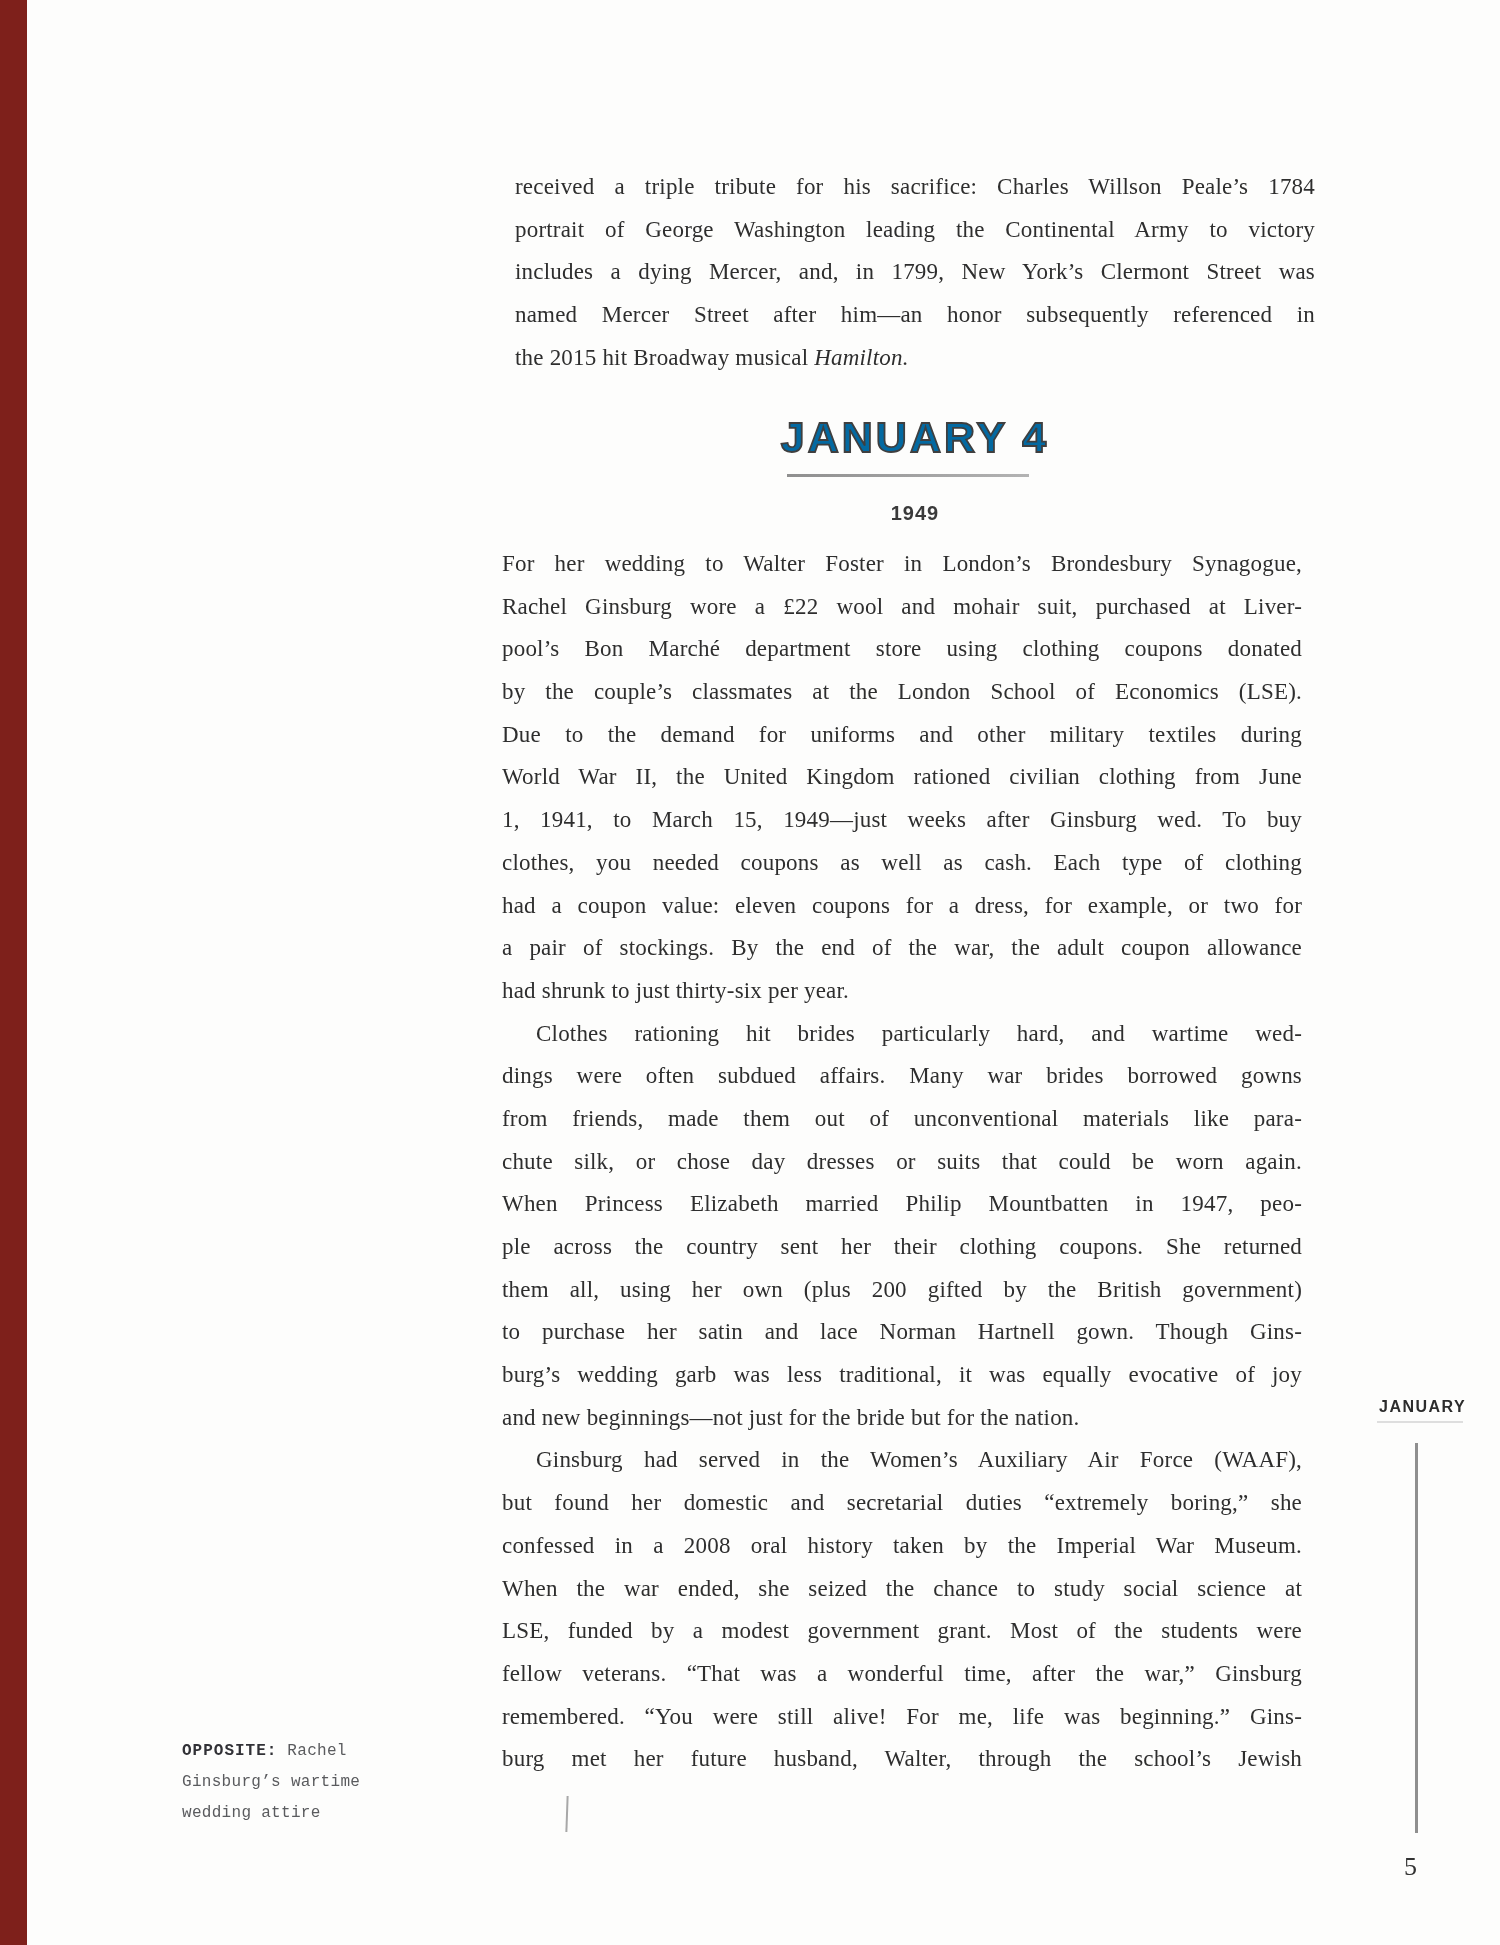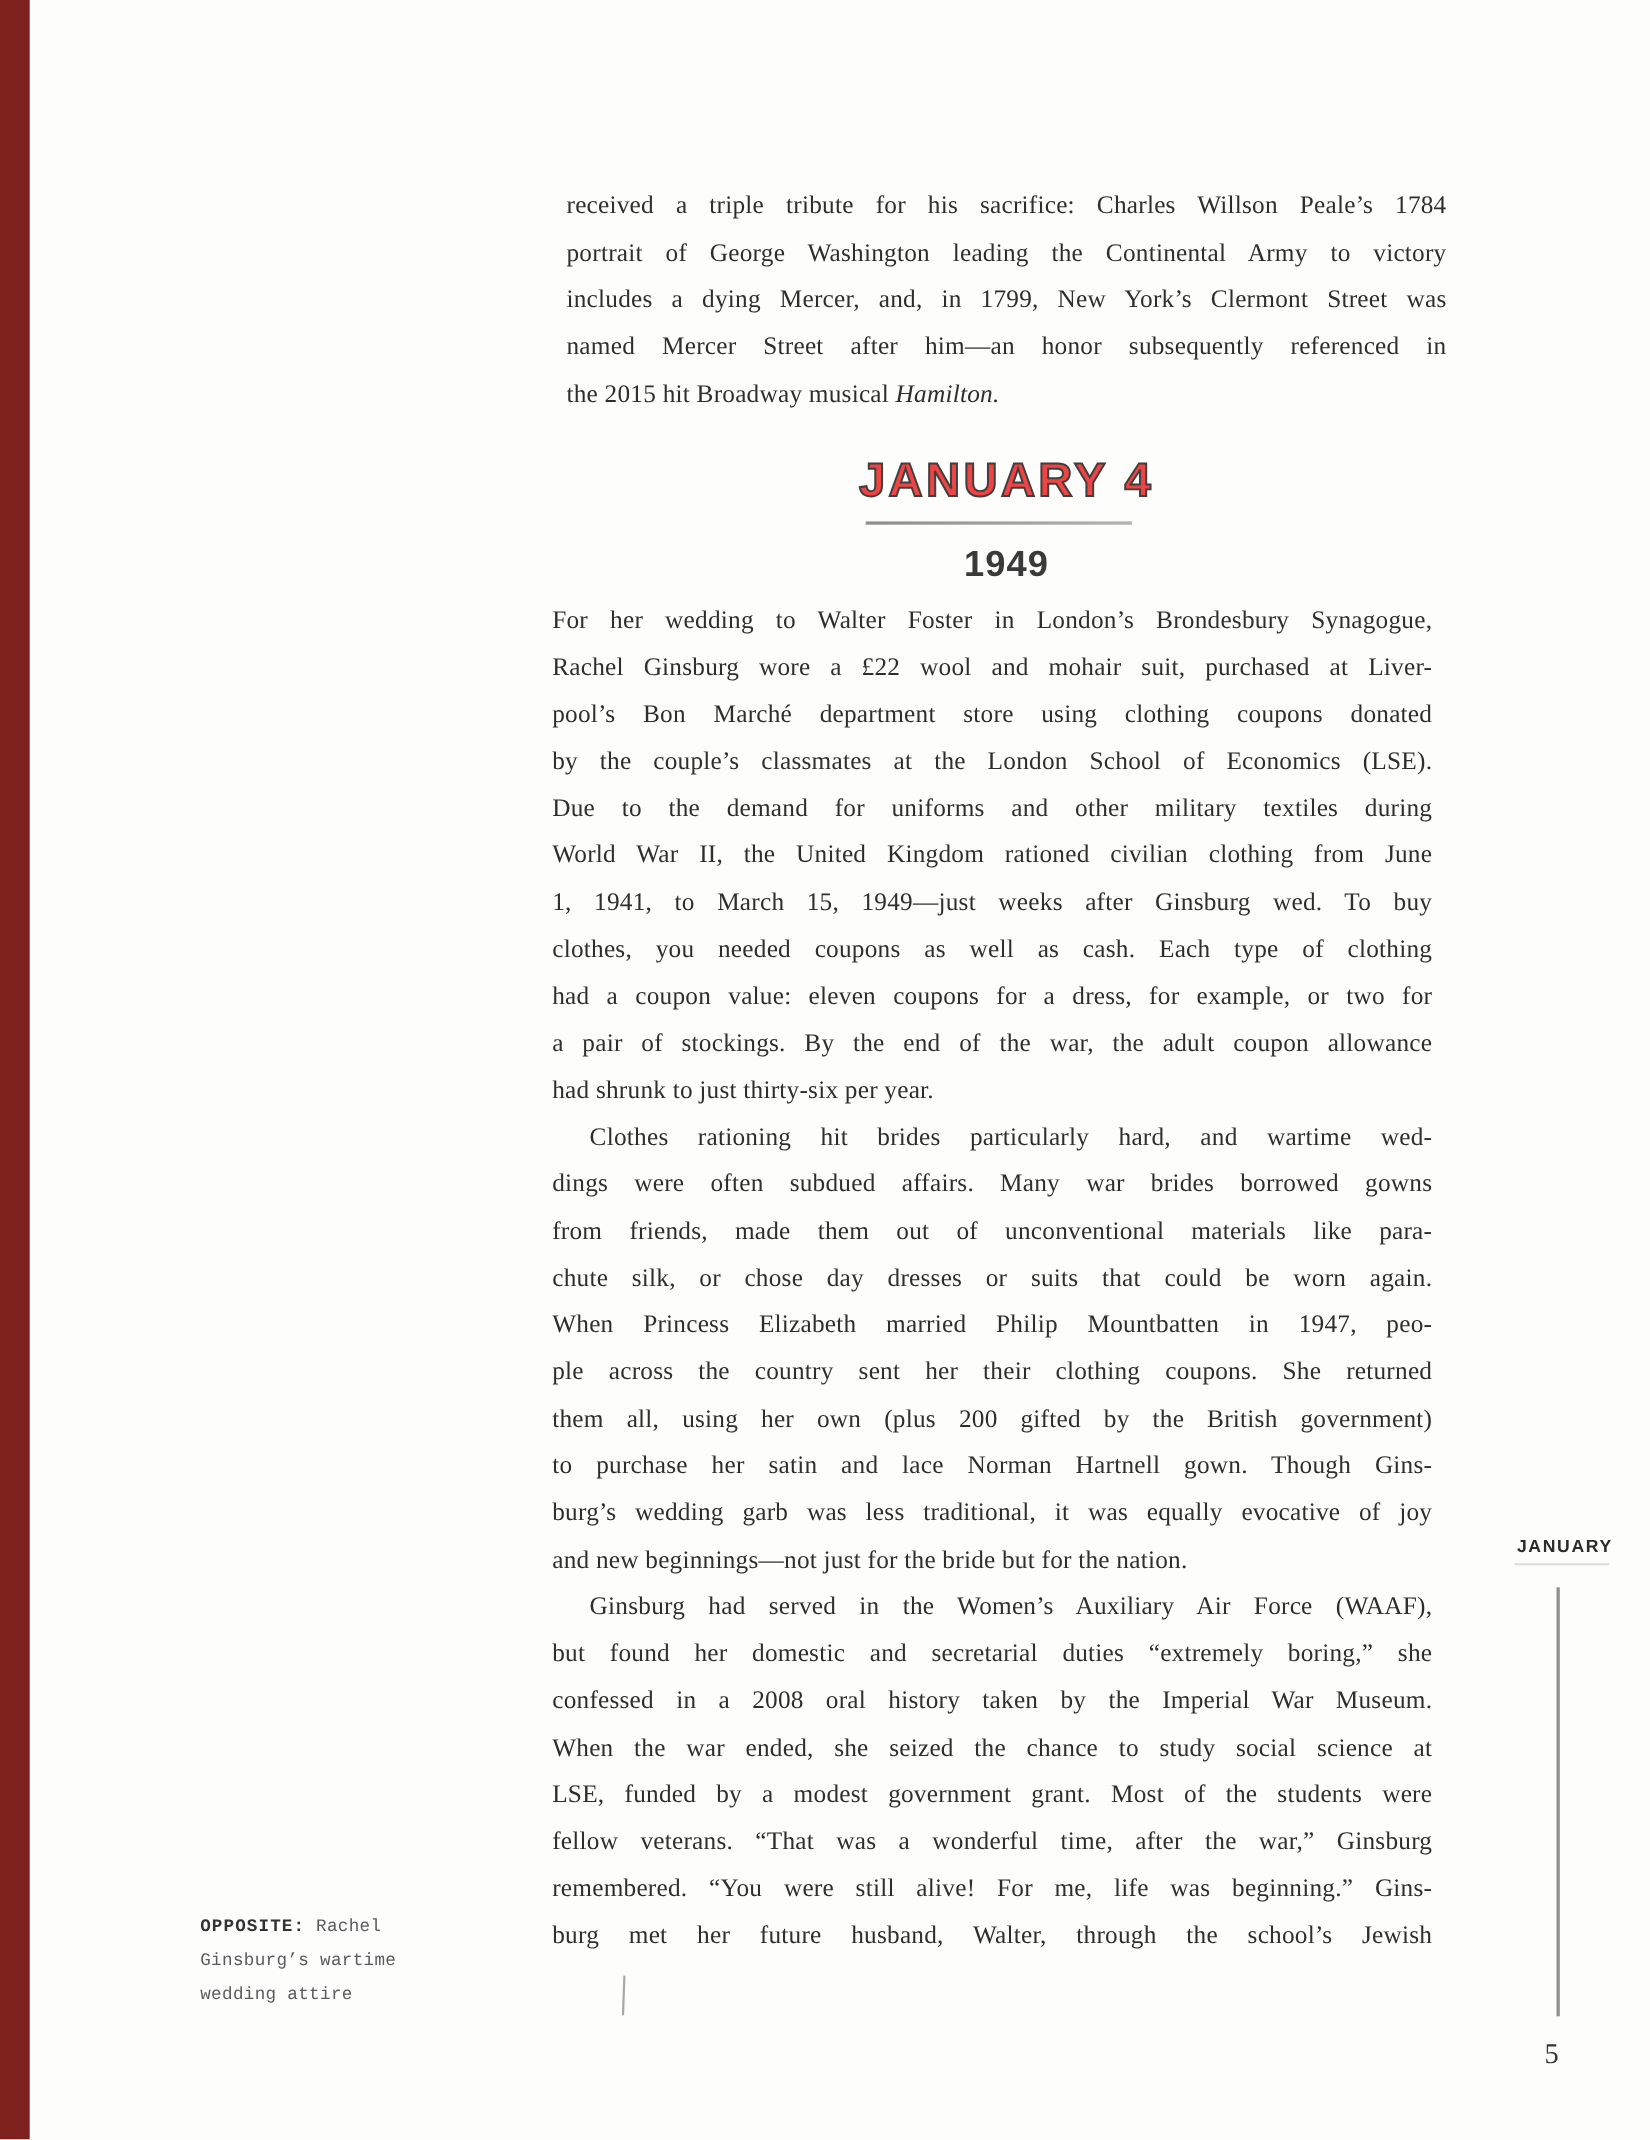--- a/index.html
+++ b/index.html
@@ -60,39 +60,39 @@
     position: absolute;
     left: 515px; top: 414px;
     width: 800px;
     text-align: center;
   }
   .heading-title {
     font-family: "Liberation Sans", sans-serif;
     font-weight: bold;
     font-size: 43px;
     letter-spacing: 3px;
-    color: #ef4444;
+    color: #0369a1;
     -webkit-text-stroke: 1.8px #3f3f3f;
     text-stroke: 1.8px #3f3f3f;
     line-height: 46px;
   }
   .heading-rule {
     position: absolute;
     left: 787px; top: 474px;
     width: 242px; height: 3px;
     background: linear-gradient(to right, #8f8f8f, #b3b3b3);
   }
   .year-label {
     position: absolute;
     left: 515px; top: 498px;
     width: 800px;
     text-align: center;
     font-family: "Liberation Sans", sans-serif;
     font-weight: bold;
-    font-size: 33px;
+    font-size: 20px;
     letter-spacing: 1px;
     color: #3a3a3a;
     line-height: 30px;
   }
   .caption {
     position: absolute;
     left: 182px; top: 1736px;
     width: 300px;
     font-family: Liberation Mono, monospace;
     font-size: 16px;

